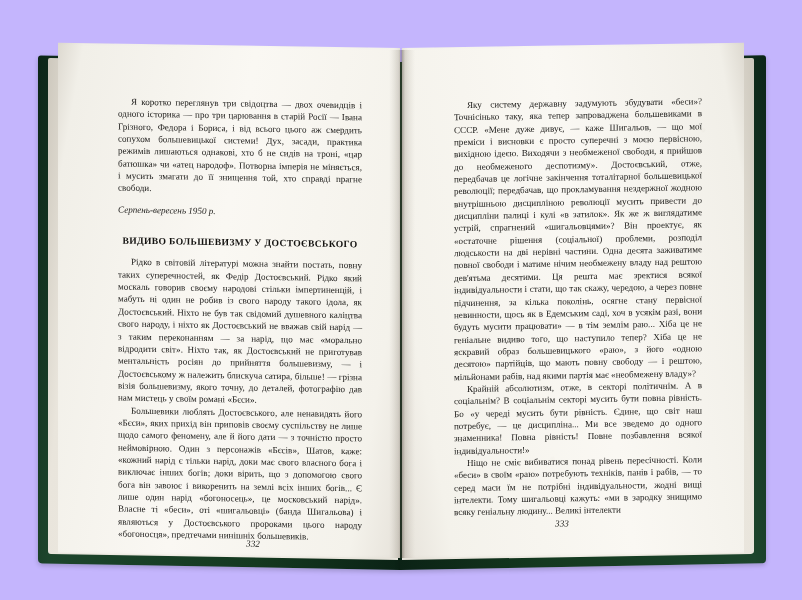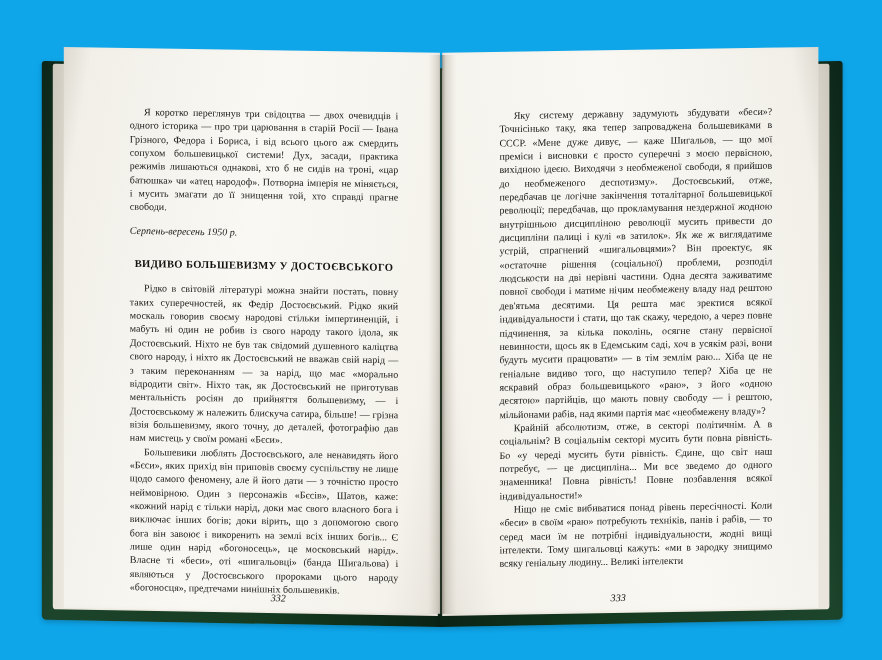--- a/index.html
+++ b/index.html
@@ -11,21 +11,21 @@
     width: 802px;
     height: 600px;
     overflow: hidden;
     font-family: "Liberation Serif", serif;
   }
 
   #scene {
     position: relative;
     width: 802px;
     height: 600px;
-    background: #0ea5e9;
+    background: #c4b5fd;
   }
 
   
   .cover {
     position: absolute;
     background: #153a24;
   }
   .cover-left {
     left: 38px;
     top: 62px;
@@ -158,21 +158,21 @@
   .pagenum {
     position: absolute;
     font-family: "Liberation Serif", serif;
     font-style: italic;
     font-size: 9.2px;
     color: #20201d;
     width: 40px;
     text-align: center;
   }
   .pagenum-left  { left: 175px; top: 493px; font-family: Liberation Serif, serif; }
-  .pagenum-right { left: 140px; top: 493px; }
+  .pagenum-right { left: 140px; top: 473px; }
 
   
   .speckle {
     position: absolute;
     inset: 0;
     pointer-events: none;
     opacity: 0.30;
     background:
       radial-gradient(circle at 18% 24%, rgba(170,160,140,0.12) 0 2px, transparent 3px),
       radial-gradient(circle at 73% 62%, rgba(170,160,140,0.10) 0 2px, transparent 3px),

